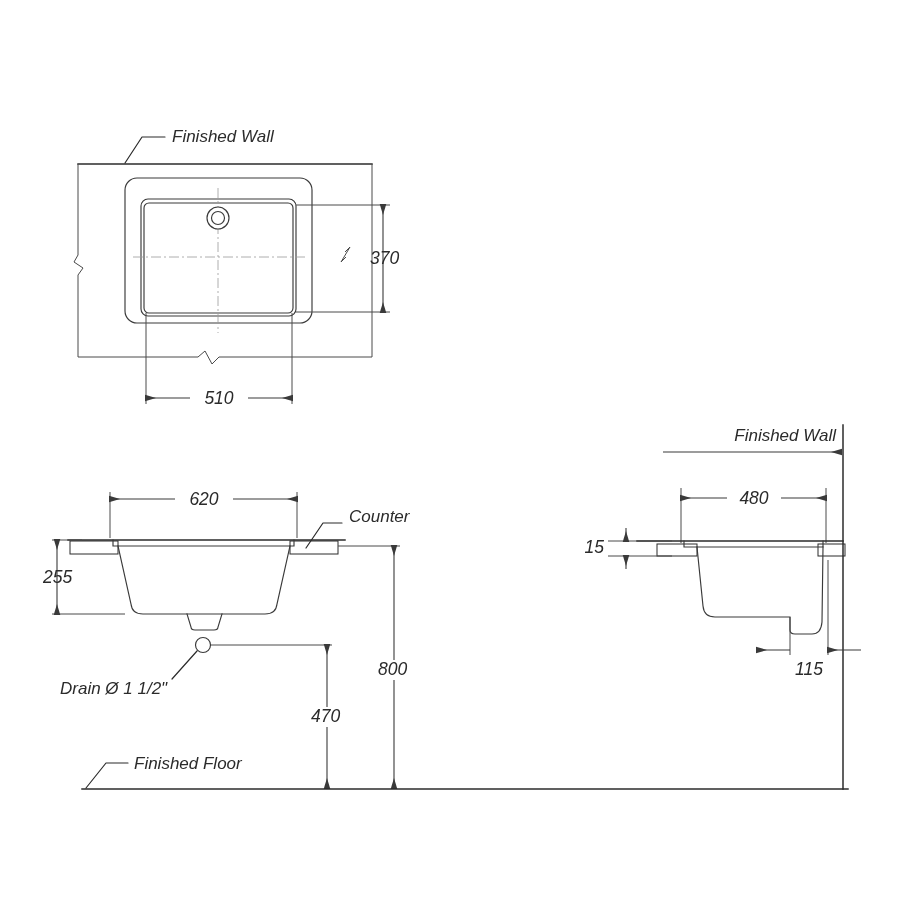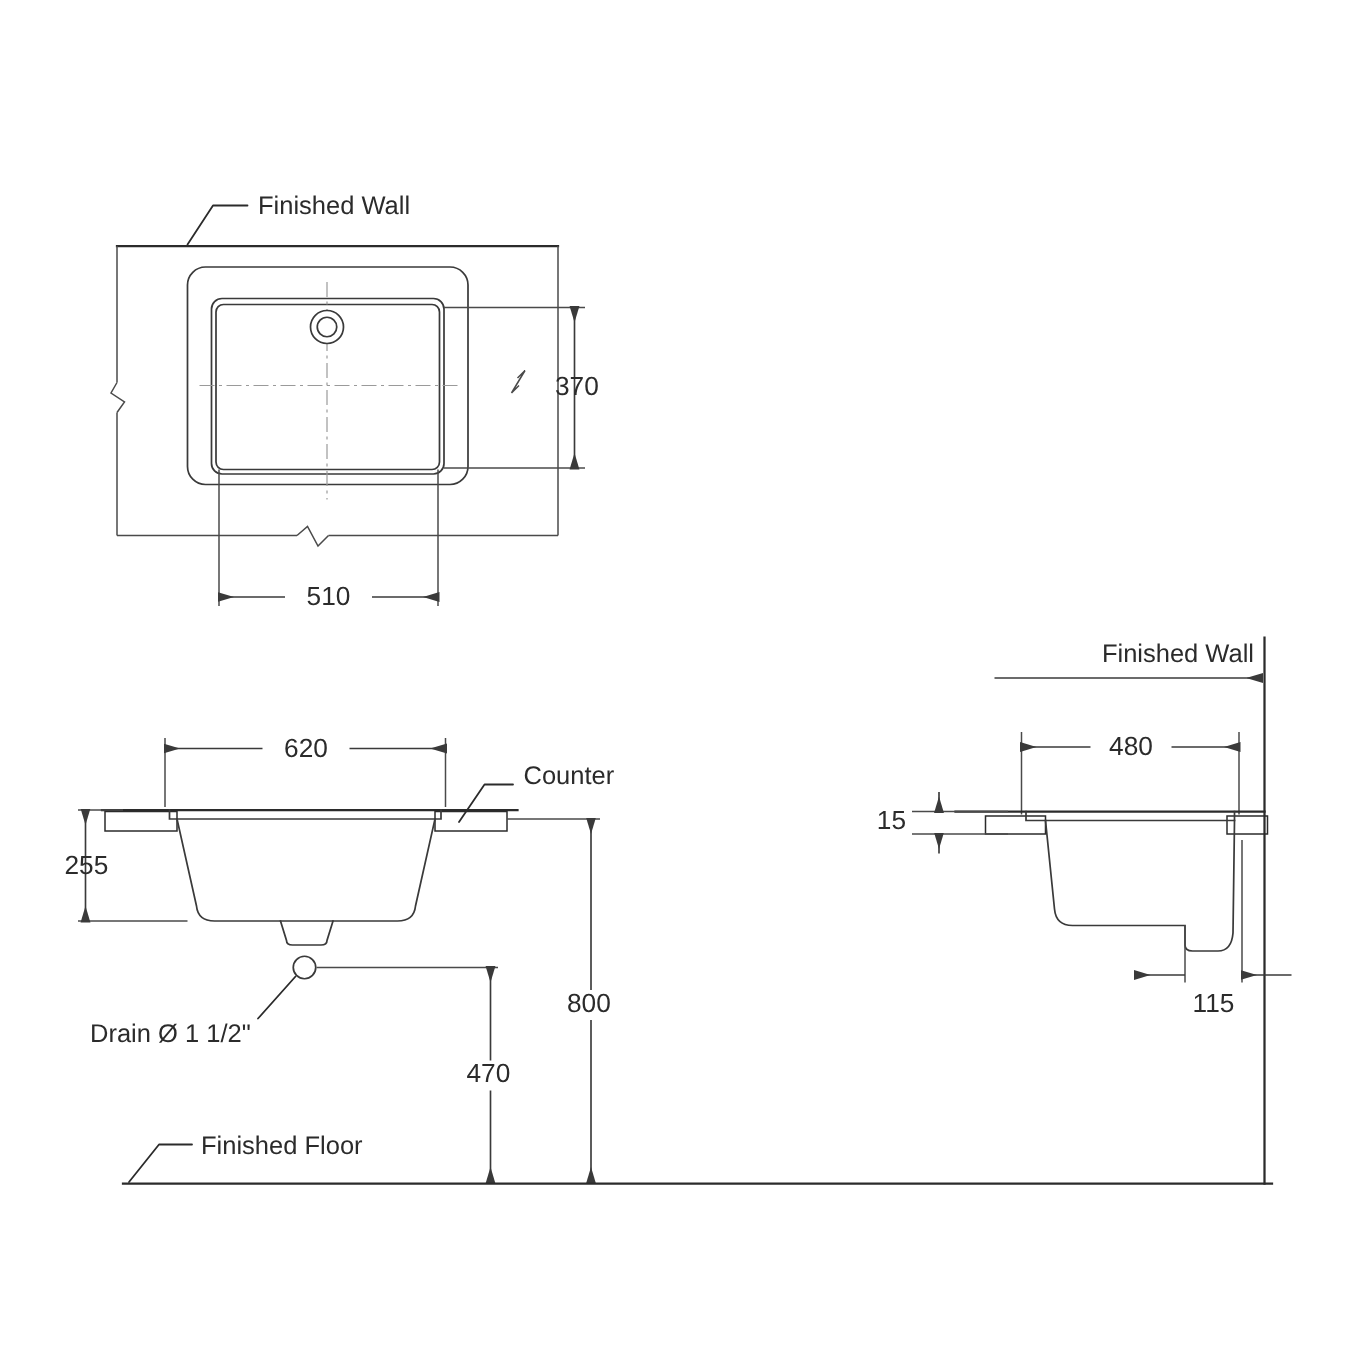--- a/index.html
+++ b/index.html
@@ -12,20 +12,21 @@
     height: 900px;
     font-family: "Liberation Sans", sans-serif;
     overflow: hidden;
     position: relative;
   }
   #drawing-root {
     position: absolute;
     top: 0; left: 0;
     width: 900px;
     height: 698px;
+    font-style: italic;
   }
   svg#cad {
     display: block;
     width: 900px;
     height: 900px;
     background: #ffffff;
   }
   .ln      { stroke: #3a3a3a; stroke-width: 1.15; fill: none; stroke-linecap: square; }
   .ln-th   { stroke: #2b2b2b; stroke-width: 1.5;  fill: none; stroke-linecap: square; }
   .ln-dim  { stroke: #3a3a3a; stroke-width: 1.1;  fill: none; stroke-linecap: butt; }

